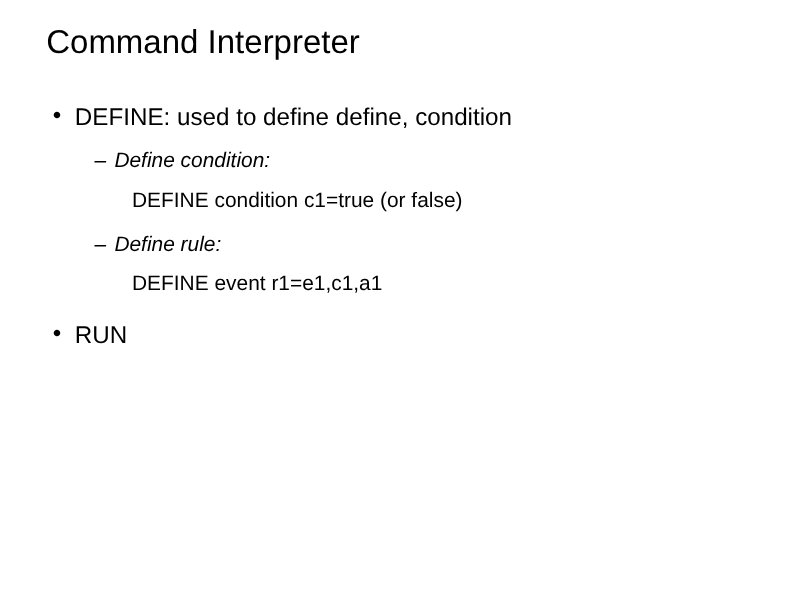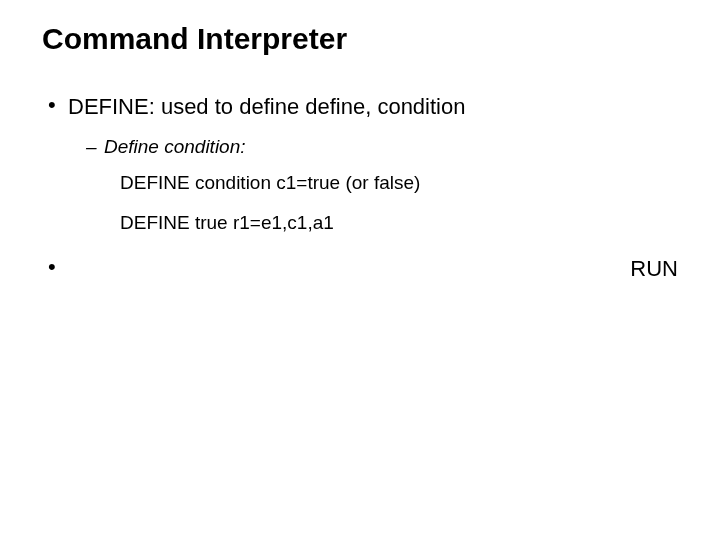--- a/index.html
+++ b/index.html
@@ -10,21 +10,21 @@
     background: #ffffff;
     font-family: Arial, Helvetica, sans-serif;
     color: #000000;
   }
   .slide {
     box-sizing: border-box;
     padding: 22px 42px;
   }
   .title {
     font-size: 30px;
-    font-weight: bold;
+    font-weight: normal;
     margin: 0 0 38px 0;
   }
   .b1 {
     font-size: 22px;
     margin: 0 0 16px 0;
     padding-left: 26px;
     position: relative;
   }
   .b1::before {
     content: "•";
@@ -47,30 +47,30 @@
     left: 44px;
     top: 0;
   }
   .b3 {
     font-size: 19px;
     margin: 0 0 18px 0;
     padding-left: 78px;
   }
   .gap-top {
     margin-top: 22px;
-    text-align: right;
   }
 </style>
 </head>
 <body>
 
 <div class="slide">
   <h1 class="title">Command Interpreter</h1>
 
   <div class="b1">DEFINE: used to define define, condition</div>
 
   <div class="b2">Define condition:</div>
   <div class="b3">DEFINE condition c1=true (or false)</div>
 
-  <div class="b3">DEFINE true r1=e1,c1,a1</div>
+  <div class="b2">Define rule:</div>
+  <div class="b3">DEFINE event r1=e1,c1,a1</div>
 
   <div class="b1 gap-top">RUN</div>
 </div>
 
 </body></html>

